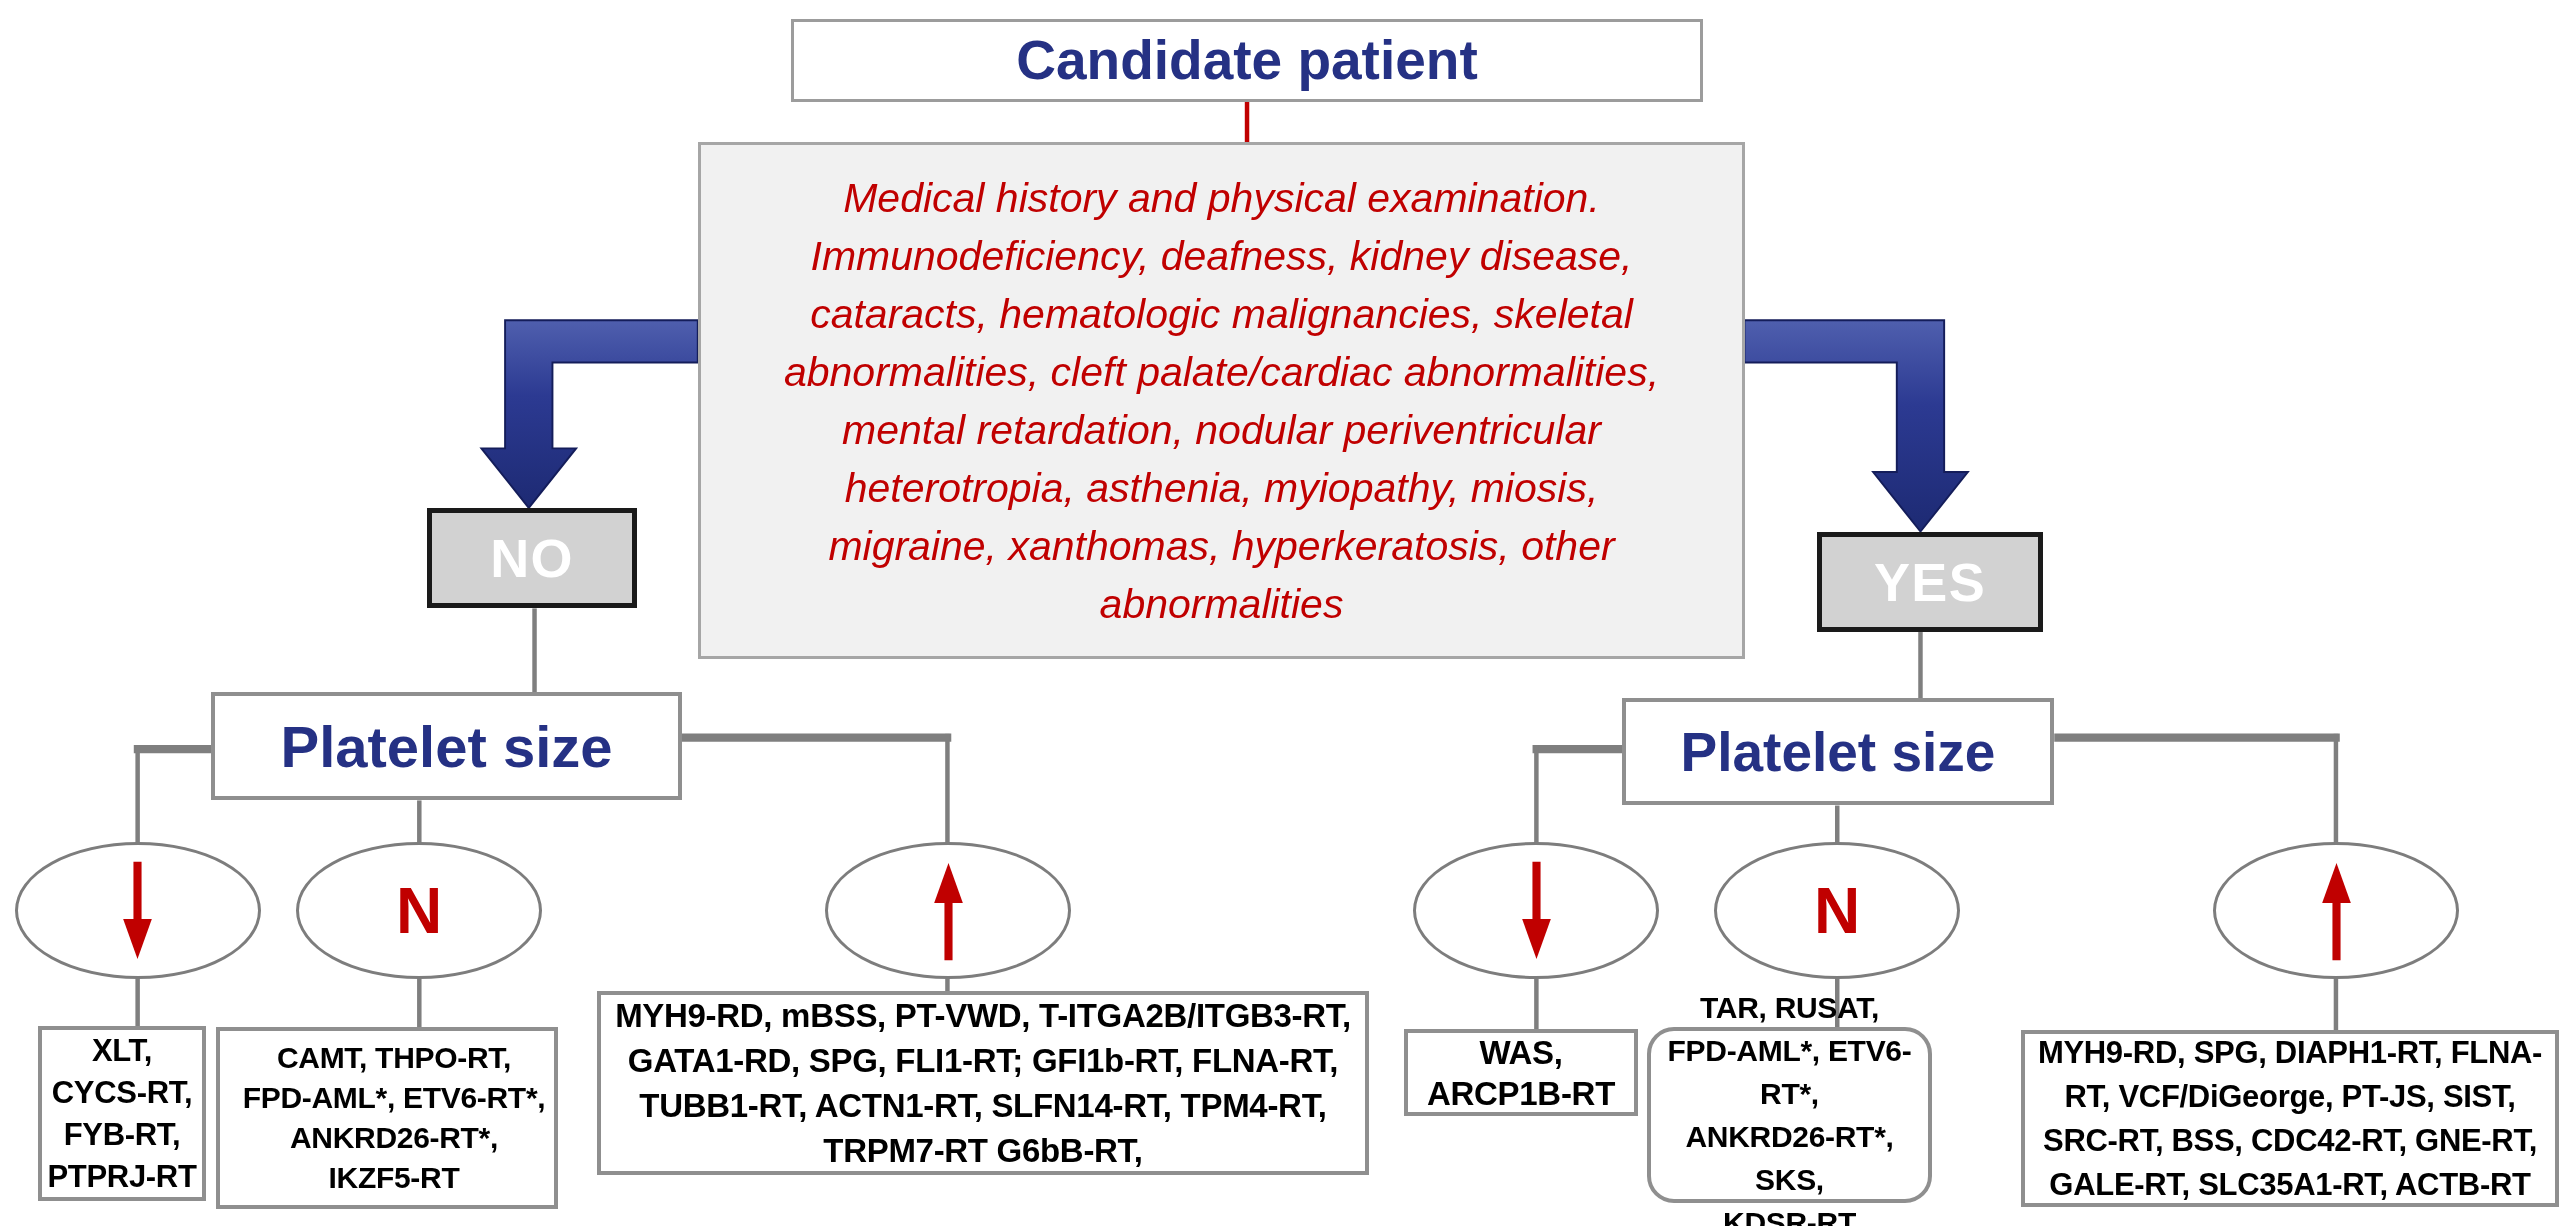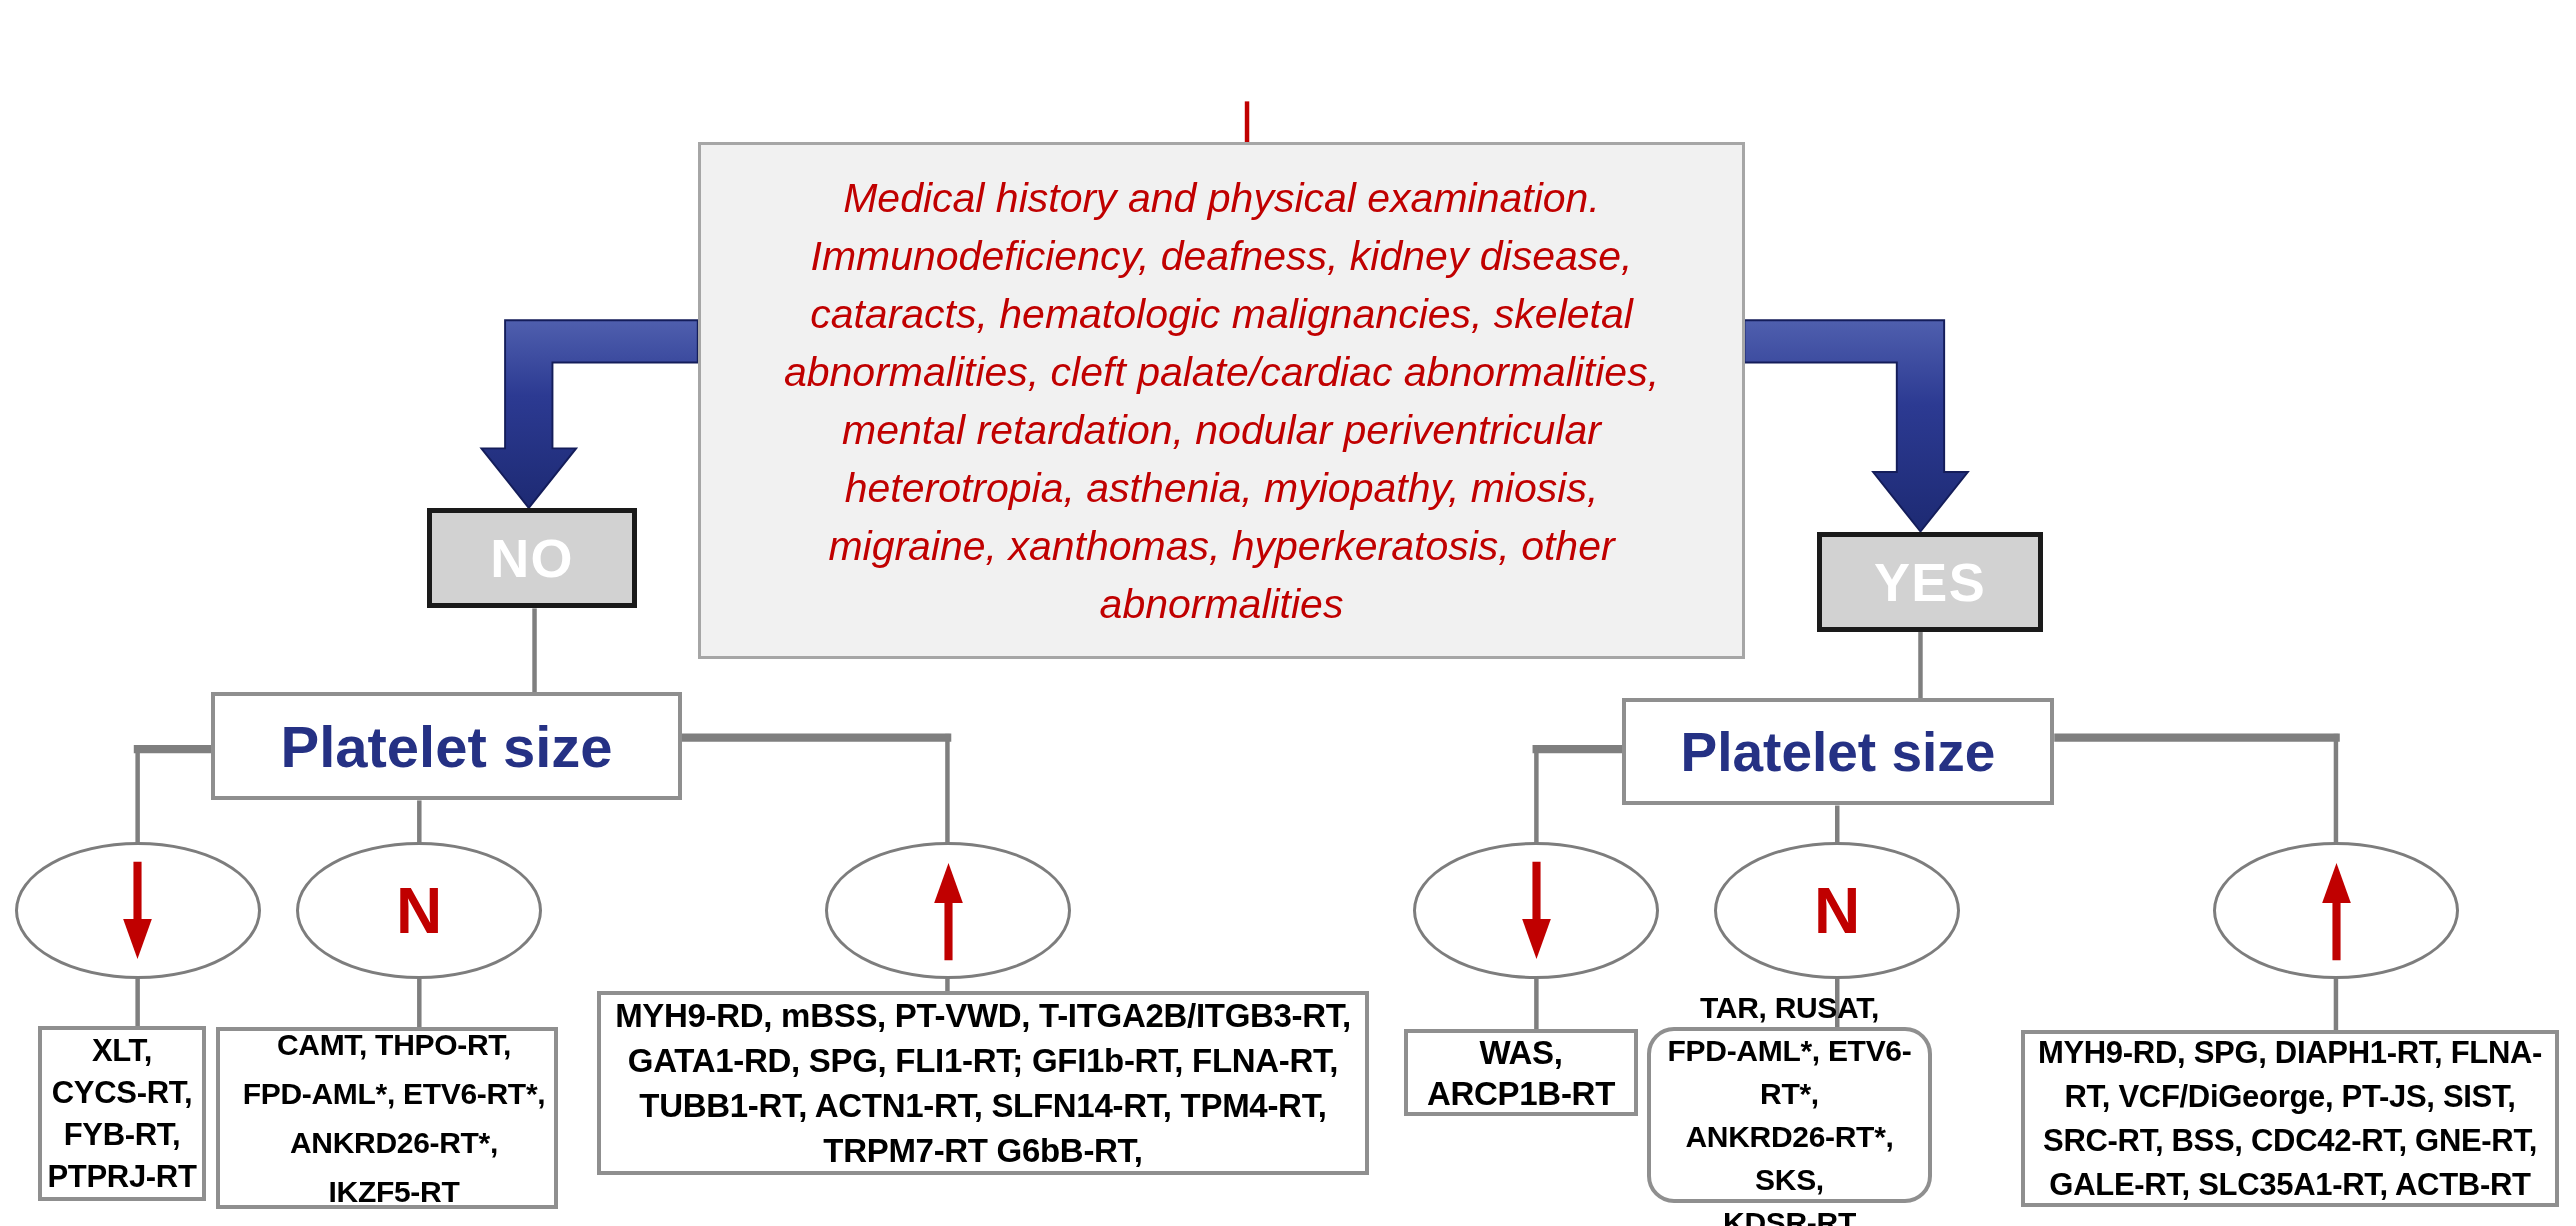--- a/index.html
+++ b/index.html
@@ -56,20 +56,23 @@
     <line x1="3649" y1="1146" x2="3649" y2="1322" stroke="#7f7f7f" stroke-width="7"></line>
 
     <line x1="2400" y1="1528" x2="2400" y2="1612" stroke="#7f7f7f" stroke-width="7"></line>
     <line x1="2870" y1="1528" x2="2870" y2="1608" stroke="#7f7f7f" stroke-width="7"></line>
     <line x1="3649" y1="1528" x2="3649" y2="1613" stroke="#7f7f7f" stroke-width="7"></line>
 
     <polygon points="1090,500 789,500 789,700 752,700 826,793 900,700 863,700 863,566 1090,566" fill="url(#arrowGrad)" stroke="#141d5a" stroke-width="3"></polygon>
     <polygon points="2725,500 3037,500 3037,737 3074,737 3000,830 2926,737 2963,737 2963,566 2725,566" fill="url(#arrowGrad)" stroke="#141d5a" stroke-width="3"></polygon>
   </svg>
 
+  <div class="node white-box root-box" style="left:791px;top:18.6px;width:912px;height:83px;">
+    <span>Candidate patient</span>
+  </div>
 
   <div class="node assessment-box" style="left:698px;top:142px;width:1047px;height:517px;justify-content:center;">
     <div class="prelines">Medical history and physical examination.
 Immunodeficiency, deafness, kidney disease,
 cataracts, hematologic malignancies, skeletal
 abnormalities, cleft palate/cardiac abnormalities,
 mental retardation, nodular periventricular
 heterotropia, asthenia, myiopathy, miosis,
 migraine, xanthomas, hyperkeratosis, other
 abnormalities</div>
@@ -120,21 +123,21 @@
       <polygon points="17,72 63,72 40,8" fill="#c00000"></polygon>
     </svg>
   </div>
 
   <div class="node white-box gene-box" style="left:38px;top:1026px;width:168px;height:175px;font-size:31px;line-height:42px;">
     <div class="prelines">XLT,
 CYCS-RT,
 FYB-RT,
 PTPRJ-RT</div>
   </div>
-  <div class="node white-box gene-box" style="left:216px;top:1027px;width:342px;height:182px;font-size:30px;line-height:49px;padding-left:14px;">
+  <div class="node white-box gene-box" style="left:216px;top:1027px;width:342px;height:182px;font-size:30px;line-height:40px;padding-left:14px;">
     <div class="prelines">CAMT, THPO-RT,
 FPD-AML*, ETV6-RT*,
 ANKRD26-RT*,
 IKZF5-RT</div>
   </div>
   <div class="node white-box gene-box" style="left:597px;top:991px;width:772px;height:184px;font-size:33px;line-height:45px;">
     <div class="prelines">MYH9-RD, mBSS, PT-VWD, T-ITGA2B/ITGB3-RT,
 GATA1-RD, SPG, FLI1-RT; GFI1b-RT, FLNA-RT,
 TUBB1-RT, ACTN1-RT, SLFN14-RT, TPM4-RT,
 TRPM7-RT G6bB-RT,</div>

